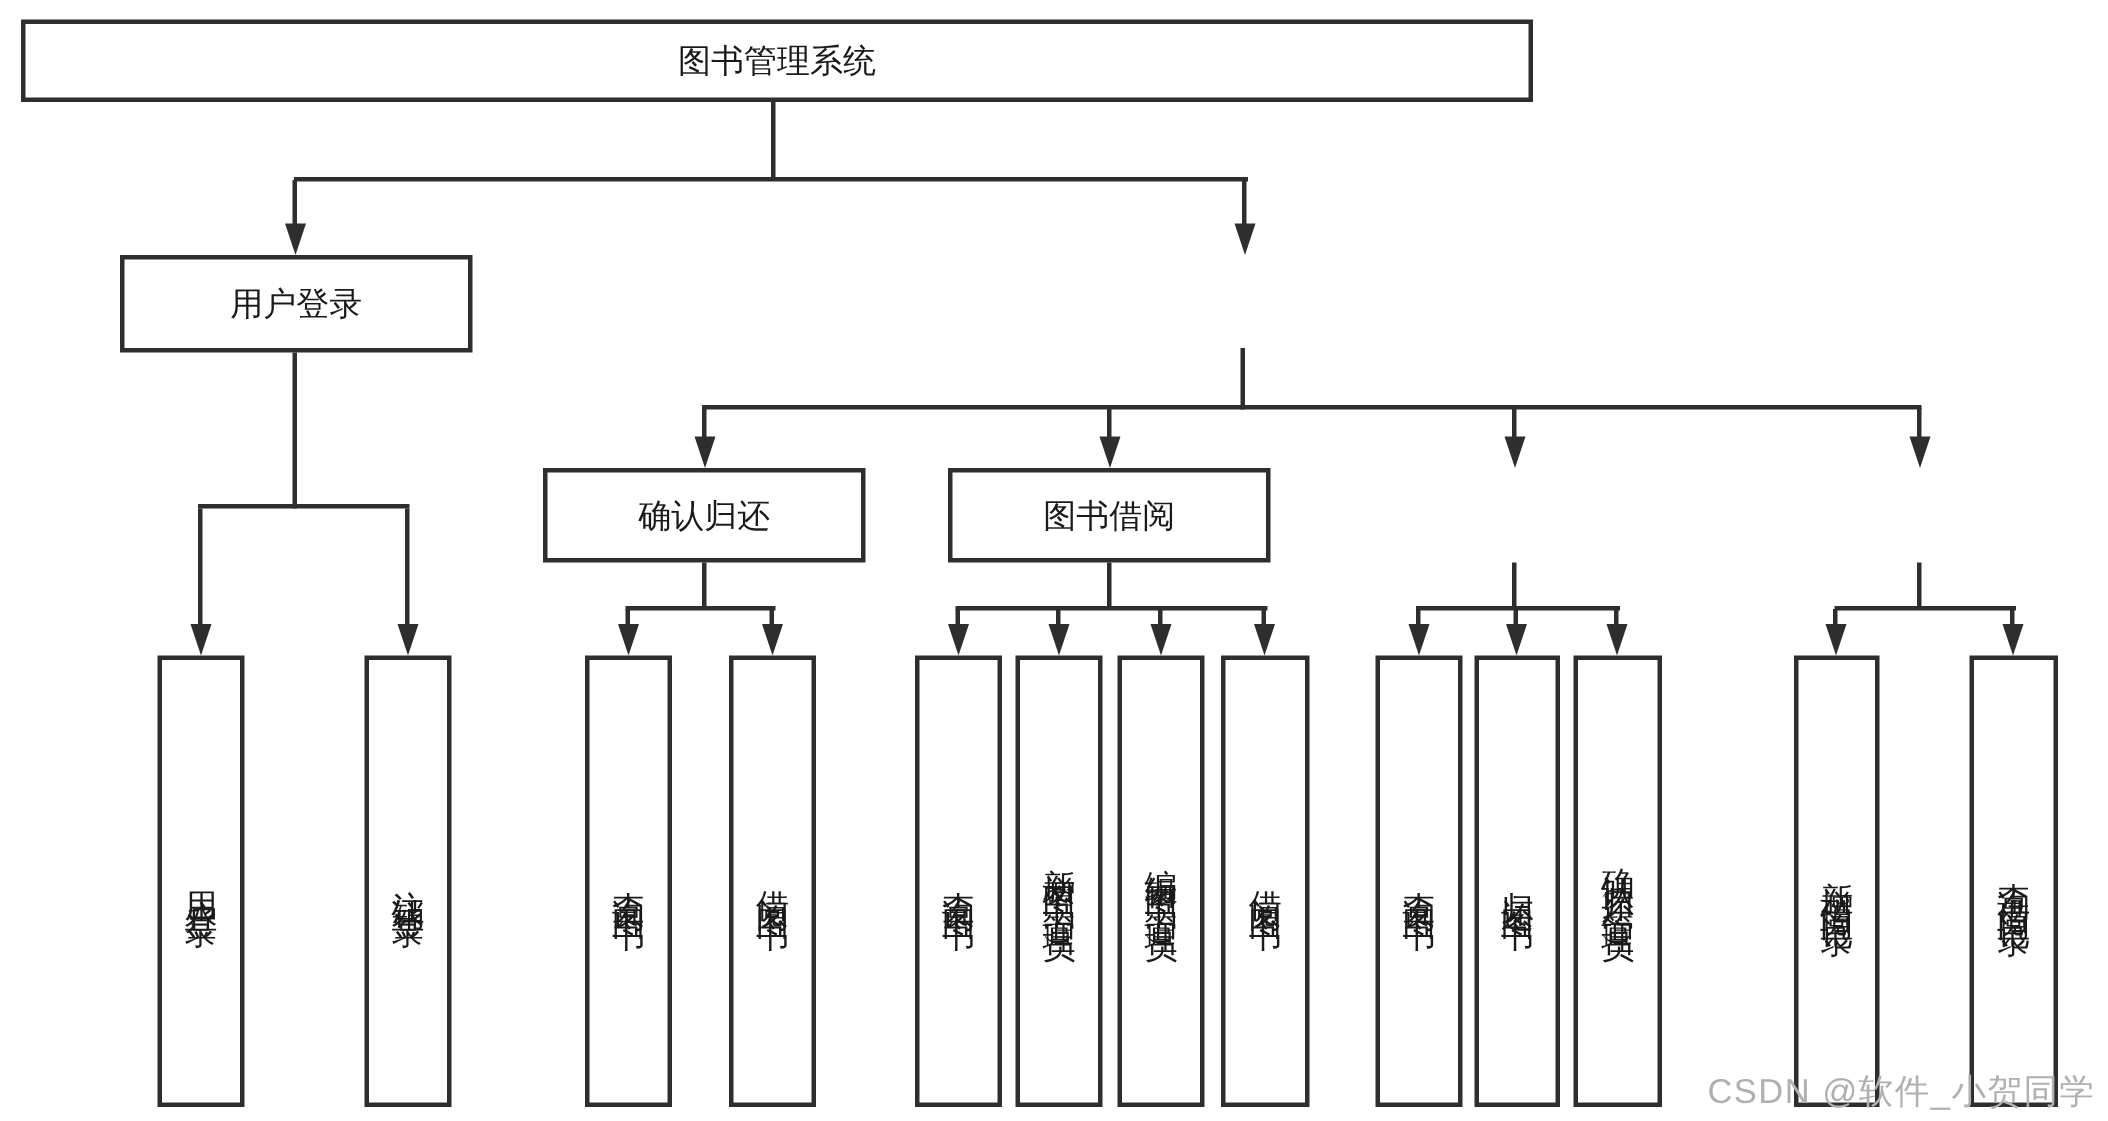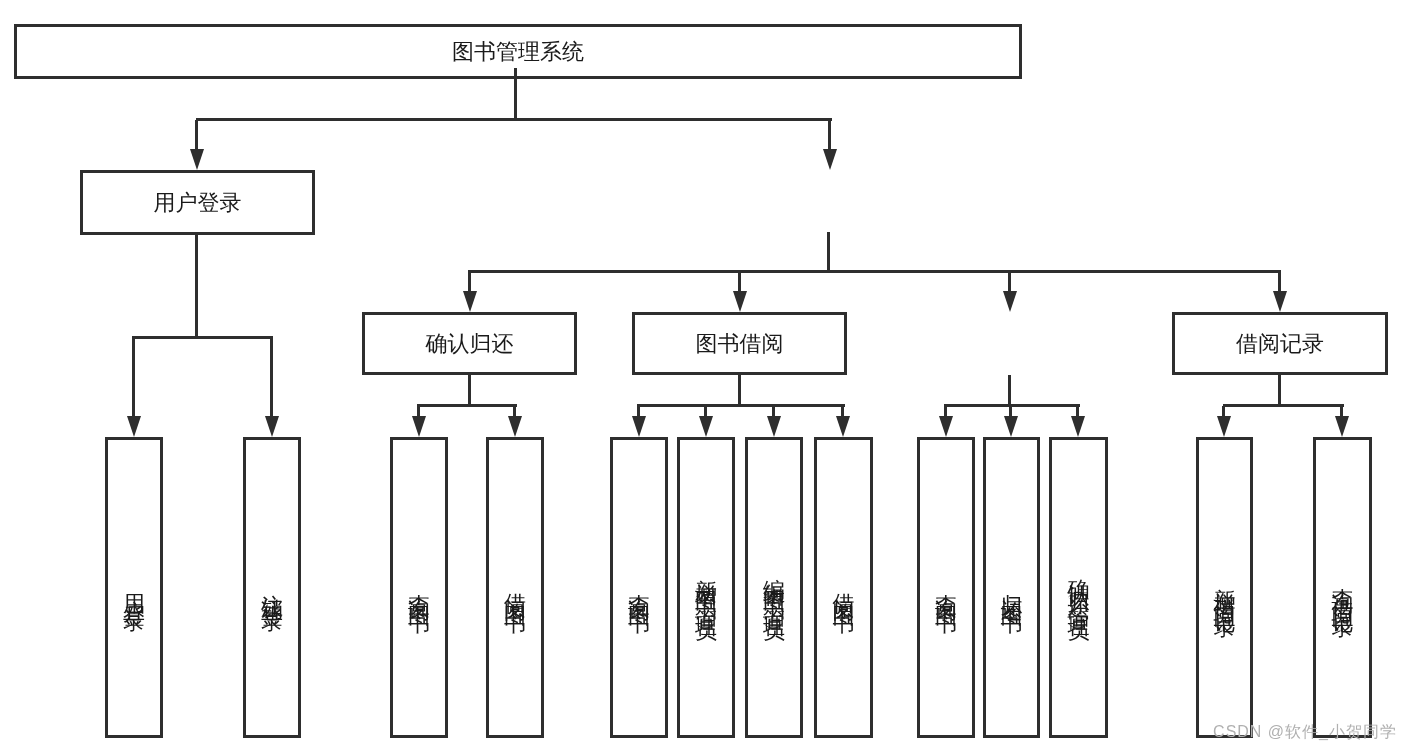--- a/index.html
+++ b/index.html
@@ -42,47 +42,44 @@
     width: 0;
     height: 0;
     border-left: 7px solid transparent;
     border-right: 7px solid transparent;
     border-top: 21px solid #2e2e2e;
   }
   .watermark {
     position: absolute;
     right: 8px;
     bottom: 4px;
-    font-size: 16px;
+    font-size: 23px;
     color: #b0b0b0;
     letter-spacing: 1px;
     white-space: nowrap;
   }
 </style>
 </head>
 <body>
 
 <div class="canvas">
 
-  <div class="box" style="left:14px;top:24px;width:1008px;height:55px">
+  <div class="box" style="left:14px;top:13px;width:1008px;height:55px">
     <span class="label">图书管理系统</span>
   </div>
 
   <div class="box" style="left:80px;top:170px;width:235px;height:65px">
     <span class="label">用户登录</span>
   </div>
 
   <div class="box" style="left:362px;top:312px;width:215px;height:63px">
     <span class="label">确认归还</span>
   </div>
   <div class="box" style="left:632px;top:312px;width:215px;height:63px">
     <span class="label">图书借阅</span>
-  </div>
-  <div class="box" style="left:1172px;top:312px;width:216px;height:63px">
-    <span class="label">借阅记录</span>
   </div>
 
   <div class="box leaf" style="left:105px;top:437px;width:58px;height:301px">
     <span class="label">用户登录</span>
   </div>
   <div class="box leaf" style="left:243px;top:437px;width:58px;height:301px">
     <span class="label">注销登录</span>
   </div>
 
   <div class="box leaf" style="left:390px;top:437px;width:58px;height:301px">

